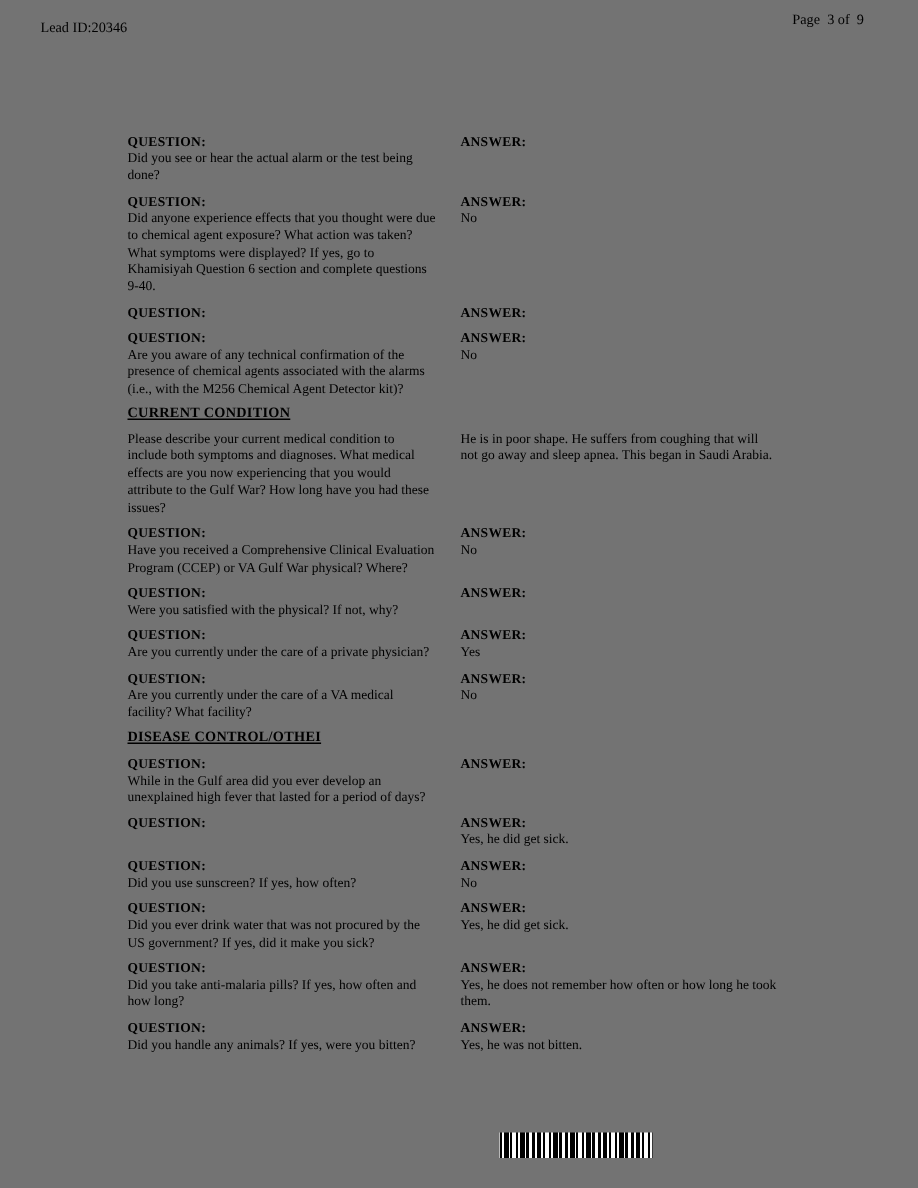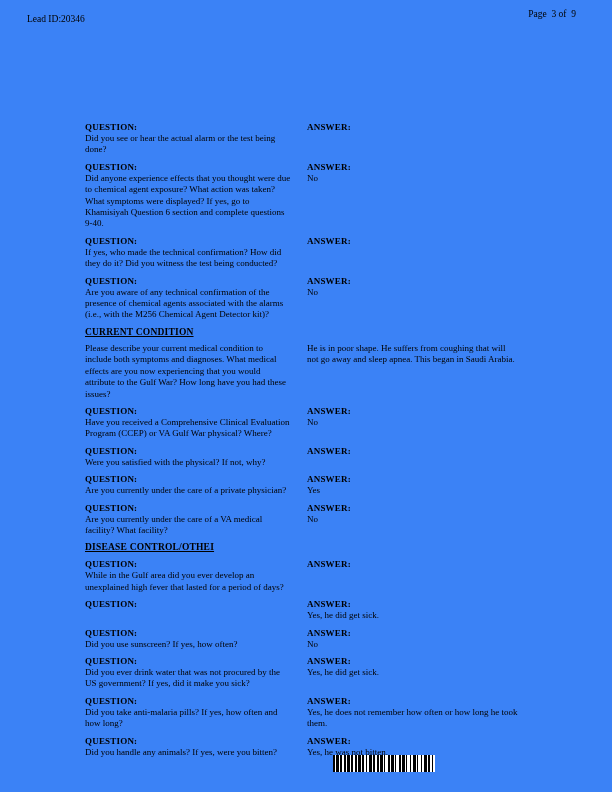--- a/index.html
+++ b/index.html
@@ -4,31 +4,31 @@
 <style>
   * { margin:0; padding:0; box-sizing:border-box; }
   html, body { width:612px; height:792px; }
   body {
     background:#ffffff;
     font-family:"Liberation Serif", serif;
     color:#000;
     position:relative;
     overflow:hidden;
   }
-  .page { position:absolute; inset:0; background:#3b82f6; }
+  .page { position:absolute; inset:0; background:#737373; }
   .lead-id {
     position:absolute; left:27px; top:14px;
     font-size:9.5px; white-space:pre;
   }
   .page-num {
     position:absolute; right:36px; top:9px;
     font-size:9.5px; white-space:pre;
   }
   .content {
-    position:absolute; left:85px; top:88px; width:484px;margin-top:33px;
+    position:absolute; left:85px; top:88px; width:484px;
   }
   .qa {
     display:grid;
     grid-template-columns:222px 1fr;
     margin-bottom:5px;
   }
   .lbl {
     font-weight:bold;
     font-size:9px;
     line-height:12px;
@@ -92,22 +92,20 @@
       </div>
       <div>
         <div class="lbl">ANSWER:</div>
         <div class="txt">No</div>
       </div>
     </div>
 
     <div class="qa">
       <div>
         <div class="lbl">QUESTION:</div>
-        <div class="txt">If yes, who made the technical confirmation? How did
-they do it? Did you witness the test being conducted?</div>
       </div>
       <div>
         <div class="lbl">ANSWER:</div>
         <div class="txt"></div>
       </div>
     </div>
 
     <div class="qa">
       <div>
         <div class="lbl">QUESTION:</div>

